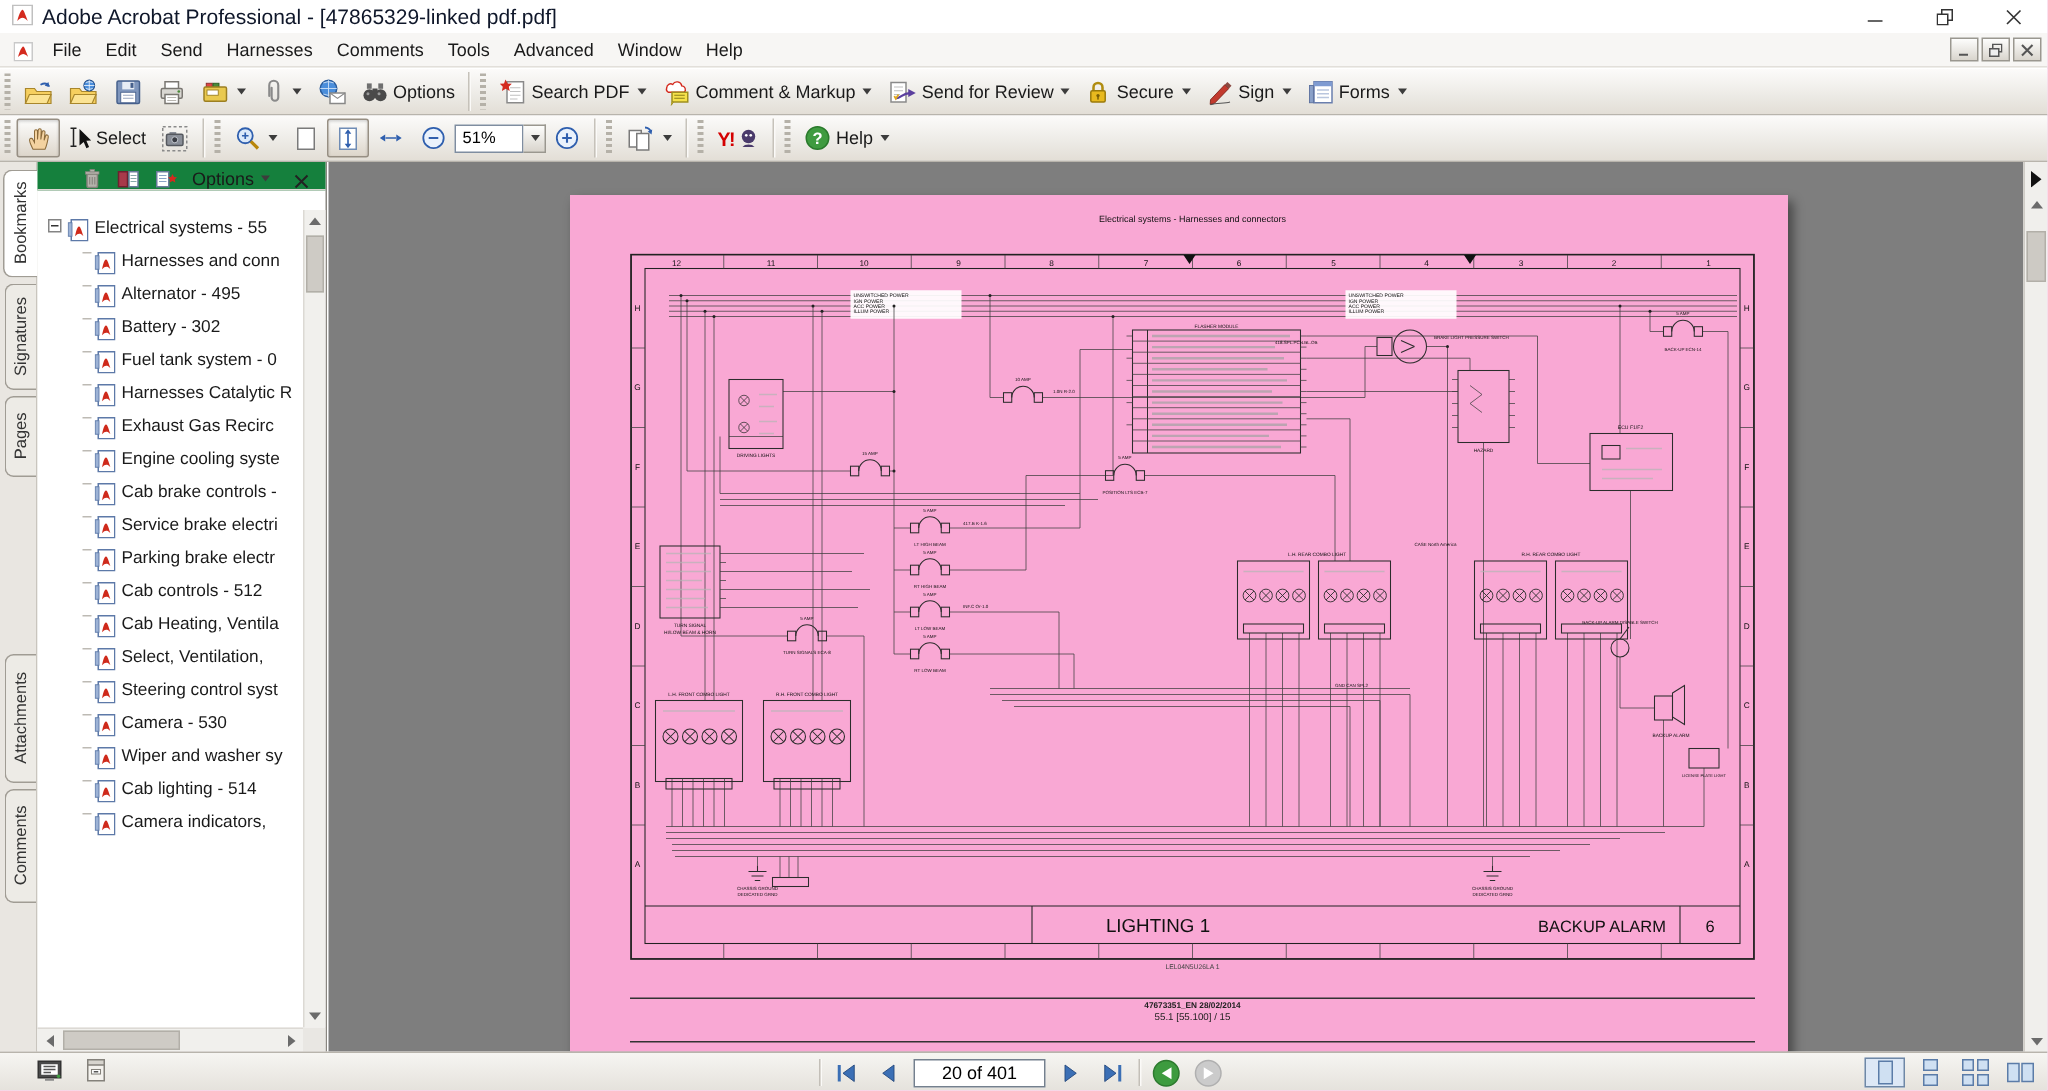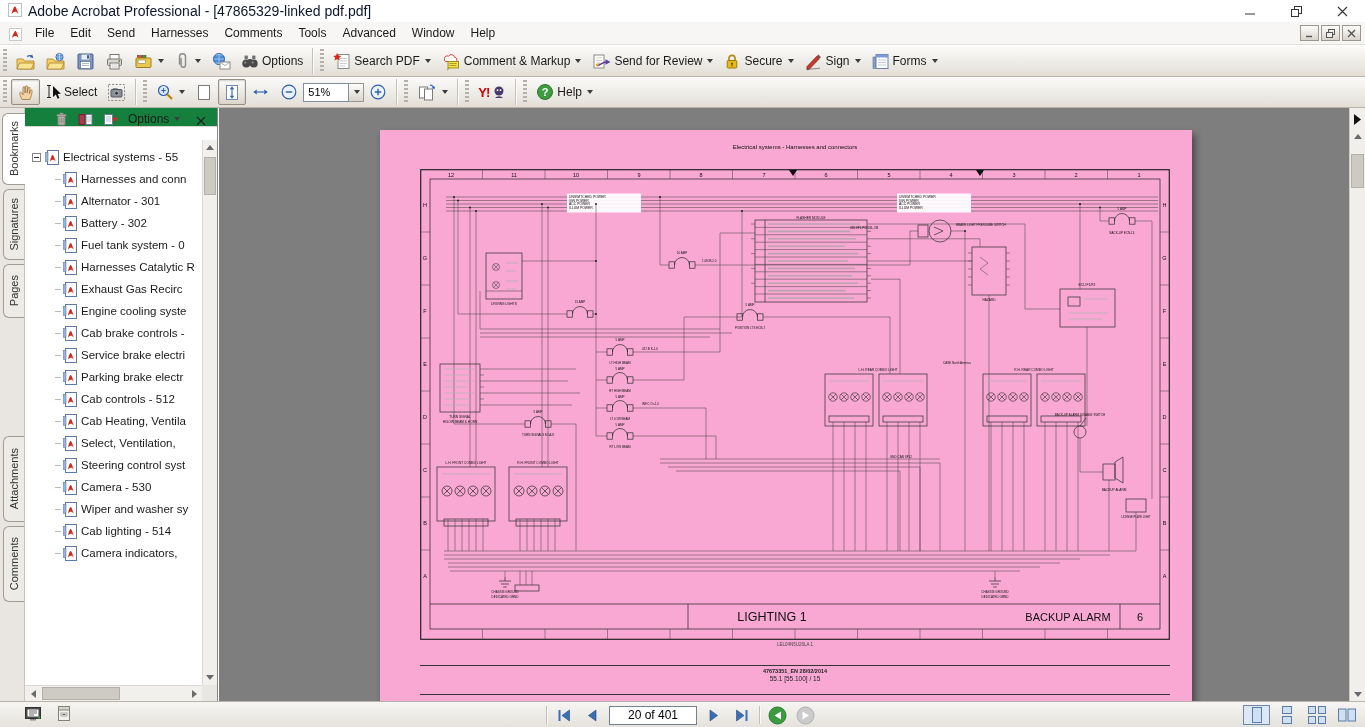--- a/index.html
+++ b/index.html
@@ -33,21 +33,21 @@
 .tabstrip{position:absolute;left:0;top:108px;bottom:26px;width:25px;background:#e9e6e1;border-right:1px solid #c9c5be}
 .vtab{position:absolute;left:3px;width:21px;border:1px solid #a09c94;border-right:none;border-radius:6px 0 0 6px;background:#edebe6;display:flex;align-items:center;justify-content:center;font-size:11px;color:#333}
 .vtab.active{background:#fff;left:2px;width:23px}
 .vtab span{writing-mode:vertical-rl;transform:rotate(180deg);white-space:nowrap}
 
 .bm-panel{position:absolute;left:25px;top:108px;width:193px;bottom:26px;background:#fff;border-right:1px solid #8a8781}
 .bm-header{height:19px;background:#15803d;border-bottom:1px solid #d9d6d0;display:flex;align-items:flex-end;gap:10px;padding-left:30px}
 .bm-opts{display:flex;align-items:center;gap:3px;font-size:12px}
 .bm-close{margin-left:6px}
 .bm-tree{position:absolute;top:32px;left:0;right:15px;bottom:16px;overflow:hidden;font-size:11.5px;padding-top:6px}
-.bm-row{display:flex;align-items:center;height:22px;gap:4px;white-space:nowrap}
+.bm-row{display:flex;height:22px;gap:4px;white-space:nowrap}
 .bm-root{padding-left:7px}
 .bm-child{padding-left:30px}
 .expander{width:9px;height:9px;border:1px solid #848484;background:#fff;position:relative;flex:none}
 .expander::after{content:"";position:absolute;left:1px;right:1px;top:3px;height:1px;background:#333}
 .tick{width:6px;height:1px;background:#bdbab4;flex:none;margin-right:-2px}
 .vscroll{position:absolute;right:0;top:32px;width:15px;bottom:16px;background:#f1f0ed;border-left:1px solid #dcd9d4}
 .hscroll{position:absolute;left:0;right:15px;bottom:0;height:16px;background:#f1f0ed;border-top:1px solid #dcd9d4;display:flex;align-items:center}
 .scorner{position:absolute;right:0;bottom:0;width:15px;height:16px;background:#e9e7e3}
 .arr{width:0;height:0;border:4px solid transparent}
 .arr.up{border-bottom:5px solid #6b6b6b;border-top:none}
@@ -463,21 +463,21 @@
         </svg>
         <span>Harnesses and conn</span>
       </div>
     <div class="bm-row bm-child">
         <span class="tick"></span>
         <svg width="14" height="15">
           <rect x="2.5" y="0.5" width="11" height="14" fill="#fff" stroke="#5d79a8"></rect>
           <rect x="0.5" y="2.5" width="2.5" height="9" fill="#9db3d6" stroke="#5d79a8" stroke-width=".6"></rect>
           <path d="M5 11.5 C6 6.5 7 5 7.7 5 C8.6 5 9.2 7.2 10.6 11.5 C9.5 10.2 8.7 9.8 7.8 9.8 C6.9 9.8 6.1 10.3 5 11.5 Z" fill="#cf2a1b"></path>
         </svg>
-        <span>Alternator - 301</span>
+        <span>Alternator - 495</span>
       </div>
     <div class="bm-row bm-child">
         <span class="tick"></span>
         <svg width="14" height="15">
           <rect x="2.5" y="0.5" width="11" height="14" fill="#fff" stroke="#5d79a8"></rect>
           <rect x="0.5" y="2.5" width="2.5" height="9" fill="#9db3d6" stroke="#5d79a8" stroke-width=".6"></rect>
           <path d="M5 11.5 C6 6.5 7 5 7.7 5 C8.6 5 9.2 7.2 10.6 11.5 C9.5 10.2 8.7 9.8 7.8 9.8 C6.9 9.8 6.1 10.3 5 11.5 Z" fill="#cf2a1b"></path>
         </svg>
         <span>Battery - 302</span>
       </div>

